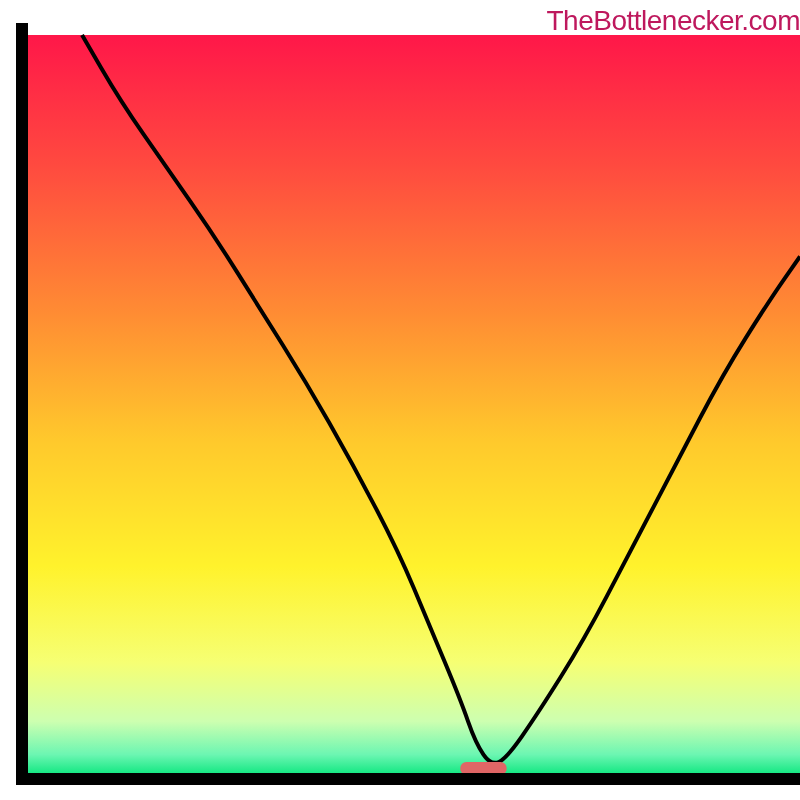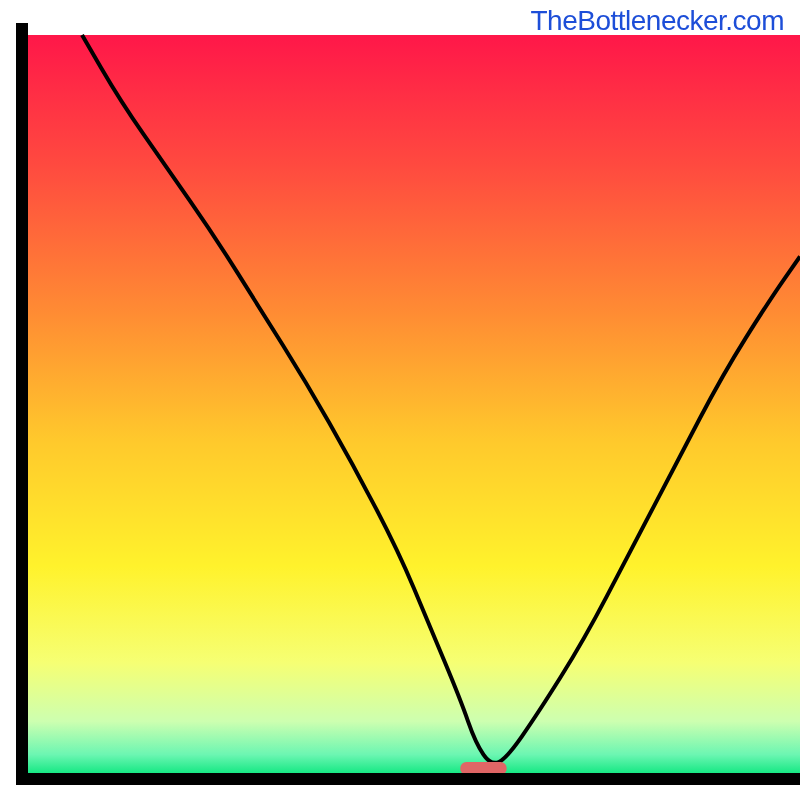--- a/index.html
+++ b/index.html
@@ -8,22 +8,22 @@
     background: #ffffff;
     width: 800px;
     height: 800px;
     position: relative;
     overflow: hidden;
     font-family: Arial, Helvetica, sans-serif;
   }
   .watermark {
     position: absolute;
     top: 5px;
-    right: 16px;
-    color: #1d4ed8;
+    right: 0;
+    color: #be185d;
     font-size: 28px;
     font-weight: 500;
     letter-spacing: -0.5px;
   }
   .chart-wrap {
     position: absolute;
     left: 0;
     top: 0;
     width: 800px;
     height: 800px;

